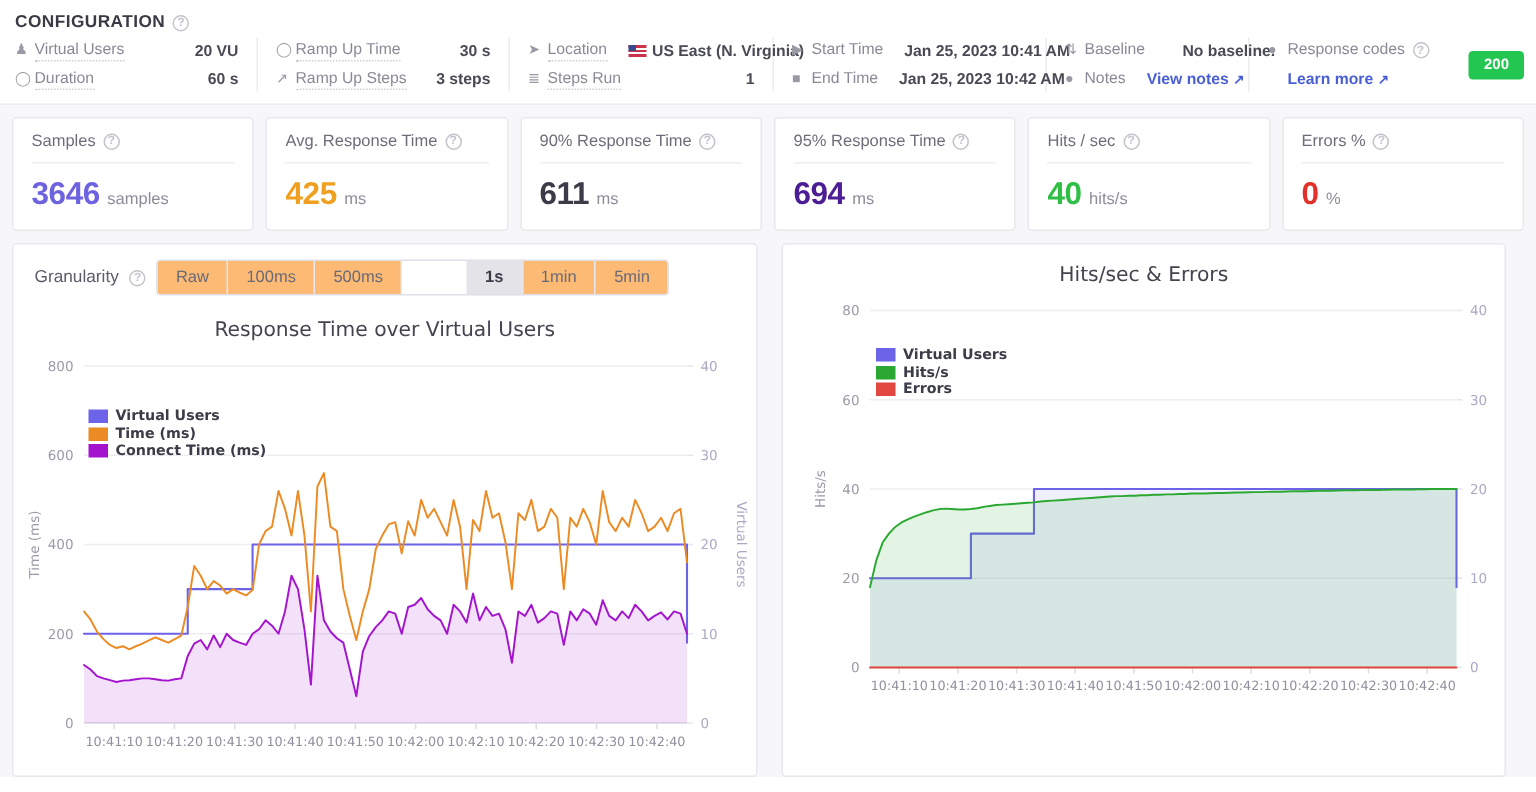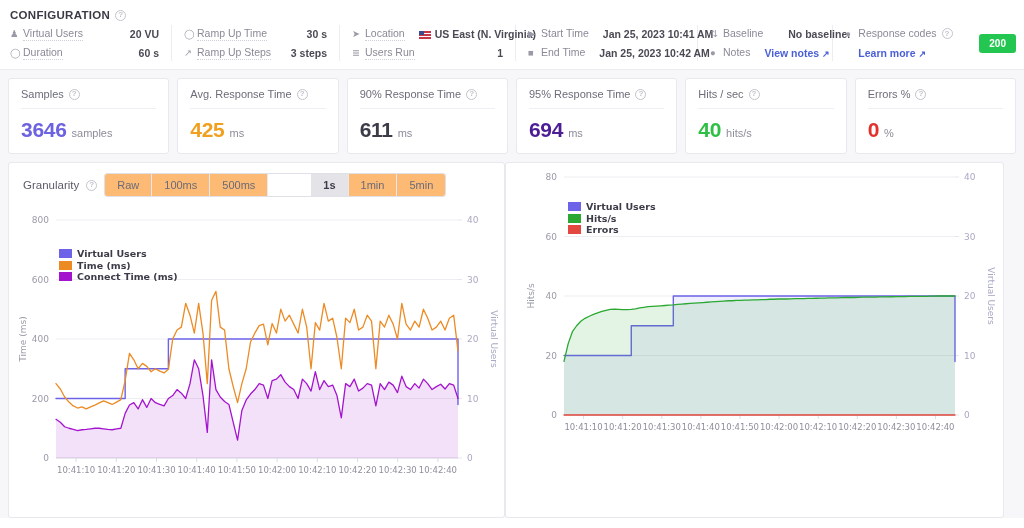--- a/index.html
+++ b/index.html
@@ -111,21 +111,21 @@
   }
   .card-body {
     padding-top: 9px;
     display: flex; align-items: baseline; gap: 5px;
   }
   .card-value { font-size: 21px; font-weight: bold; letter-spacing: -.3px; }
   .card-unit { font-size: 11px; color: #8d8d9a; }
 
   
   .panels {
-    display: flex; gap: 0; padding: 0 20px 0 8px;
+    display: flex; gap: 16px; padding: 0 20px 0 8px;
     background: #f7f7fa; height: 356px;
   }
   .panel {
     background: #fff; border: 1px solid #e8e8ee; border-radius: 3px;
     position: relative; overflow: hidden;
   }
   .panel.left { flex: 0 0 497px; }
   .panel.right { flex: 1 1 auto; }
 
   .granularity-bar {
@@ -207,21 +207,21 @@
     </div>
 
     <div class="config-group w-grp3">
       <div class="config-line">
         <span class="cfg-ico">➤</span>
         <span class="cfg-label">Location</span>
         <span class="cfg-val"><span class="flag"></span><span>US East (N. Virginia)</span></span>
       </div>
       <div class="config-line">
         <span class="cfg-ico">≣</span>
-        <span class="cfg-label">Users Run</span>
+        <span class="cfg-label">Steps Run</span>
         <span class="cfg-val">1</span>
       </div>
     </div>
 
     <div class="config-group w-grp4">
       <div class="config-line">
         <span class="cfg-ico">▶</span>
         <span class="cfg-label nodots">Start Time</span>
         <span class="cfg-val">Jan 25, 2023 10:41 AM</span>
       </div>
@@ -337,20 +337,21 @@
         <span class="help-dot">?</span>
         <div class="seg">
           <div class="seg-btn">Raw</div>
           <div class="seg-btn">100ms</div>
           <div class="seg-btn">500ms</div>
           <div class="seg-btn active">1s</div>
           <div class="seg-btn">1min</div>
           <div class="seg-btn">5min</div>
         </div>
       </div>
+      <div class="chart-title">Response Time over Virtual Users</div>
       <div class="chart-wrap">
         <svg class="chart-svg" id="chart0" width="495" height="290" viewBox="0 0 495 290">
             <line x1="47" x2="449" y1="252" y2="252" stroke="#eeeef2" stroke-width="1"></line>
             <text x="40" y="255.2" text-anchor="end" class="ax-tick">0</text>
             <line x1="47" x2="449" y1="192.5" y2="192.5" stroke="#eeeef2" stroke-width="1"></line>
             <text x="40" y="195.7" text-anchor="end" class="ax-tick">200</text>
             <line x1="47" x2="449" y1="133" y2="133" stroke="#eeeef2" stroke-width="1"></line>
             <text x="40" y="136.2" text-anchor="end" class="ax-tick">400</text>
             <line x1="47" x2="449" y1="73.5" y2="73.5" stroke="#eeeef2" stroke-width="1"></line>
             <text x="40" y="76.7" text-anchor="end" class="ax-tick">600</text>
@@ -405,20 +406,21 @@
             </div>
             <div class="legend-row">
               <span class="legend-swatch" style="background: rgb(164, 20, 207);"></span>
               <span>Connect Time (ms)</span>
             </div>
           </div>
       </div>
     </div>
 
     <div class="panel right">
+      <div class="chart-title">Hits/sec &amp; Errors</div>
       <div class="chart-wrap">
         <svg class="chart-svg" id="chart1" width="501" height="290" viewBox="0 0 501 290">
             <line x1="58" x2="449" y1="252" y2="252" stroke="#eeeef2" stroke-width="1"></line>
             <text x="51" y="255.2" text-anchor="end" class="ax-tick">0</text>
             <line x1="58" x2="449" y1="192.5" y2="192.5" stroke="#eeeef2" stroke-width="1"></line>
             <text x="51" y="195.7" text-anchor="end" class="ax-tick">20</text>
             <line x1="58" x2="449" y1="133" y2="133" stroke="#eeeef2" stroke-width="1"></line>
             <text x="51" y="136.2" text-anchor="end" class="ax-tick">40</text>
             <line x1="58" x2="449" y1="73.5" y2="73.5" stroke="#eeeef2" stroke-width="1"></line>
             <text x="51" y="76.7" text-anchor="end" class="ax-tick">60</text>

